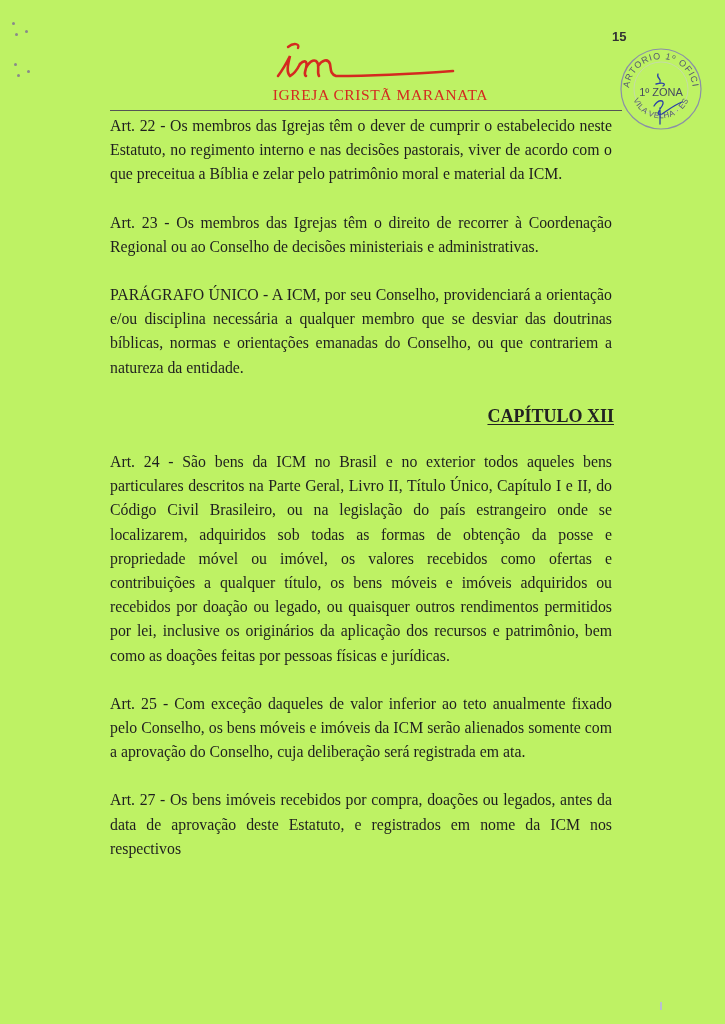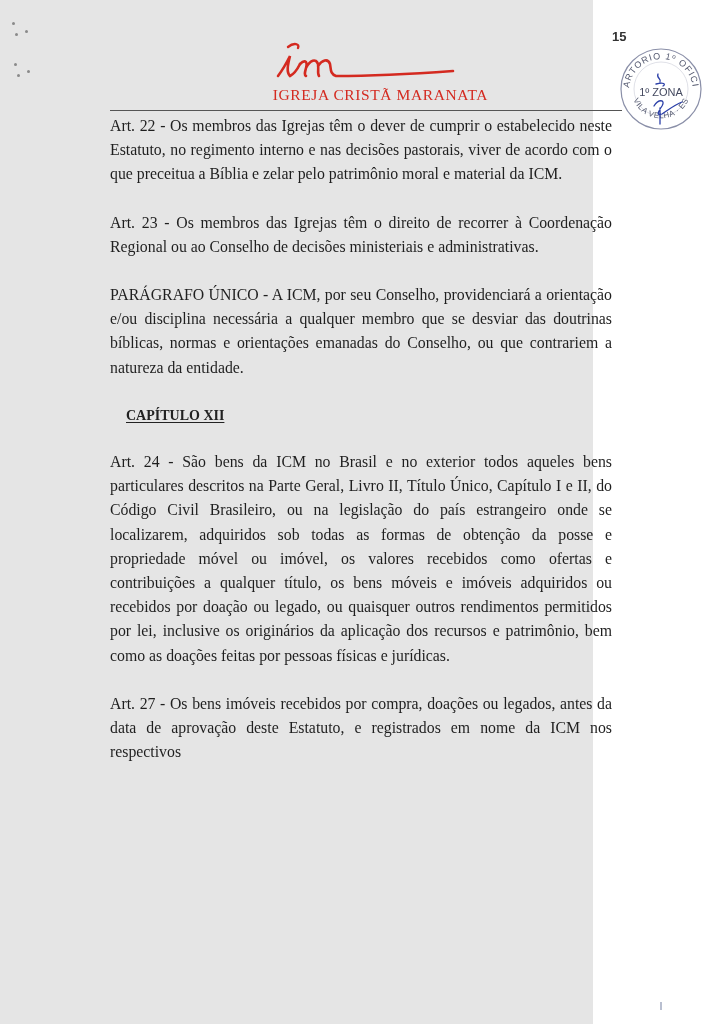--- a/index.html
+++ b/index.html
@@ -11,23 +11,23 @@
       width: 725px;
       height: 1024px;
       position: relative;
       overflow: hidden;
       font-family: "DejaVu Serif", "Liberation Serif", serif;
       color: #222222;
     }
     .page {
       position: absolute;
       left: 0; top: 0;
-      width: 593px;
+      width: 725px;
       height: 1024px;
-      background: #e5e5e5;
+      background: #bef264;
       text-decoration: underline;
     }
     .specks span {
       position: absolute;
       width: 3px; height: 3px;
       border-radius: 50%;
       background: #8a8a8a;
     }
     .page-number {
       position: absolute;
@@ -84,26 +84,26 @@
       font-size: 15.8px;
       line-height: 24.2px;
       color: #1f1f1f;
     }
     .para {
       margin: 0 10px 24px 0;
       text-align: justify;
       text-align-last: left;
     }
     .heading {
-      text-align: left;
+      text-align: right;
       font-weight: bold;
       text-decoration: underline;
       text-underline-offset: 2px;
-      margin: 16px;
-      font-size: 14px;
+      margin: 8px;
+      font-size: 18px;
       color: #222222;
     }
     .heading.chapter { margin-top: 2px; margin-bottom: 22px; }
     .heading.title { margin-bottom: 24px; }
     .corner-mark {
       position: absolute;
       left: 660px;
       top: 1002px;
       width: 2px;
       height: 8px;
@@ -158,17 +158,18 @@
       <path d="M38 62 C42 55, 50 55, 46 62 C42 68, 40 72, 46 70 C52 66, 60 60, 66 58 M44 64 L44 80" fill="none" stroke="#2b3fa8" stroke-width="1.3" stroke-linecap="round"></path>
     </svg>
   </div>
 
   <div class="content">
     <p class="para">Art. 22 - Os membros das Igrejas têm o dever de cumprir o estabelecido neste Estatuto, no regimento interno e nas decisões pastorais, viver de acordo com o que preceitua a Bíblia e zelar pelo patrimônio moral e material da ICM.</p>
     <p class="para">Art. 23 - Os membros das Igrejas têm o direito de recorrer à Coordenação Regional ou ao Conselho de decisões ministeriais e administrativas.</p>
     <p class="para">PARÁGRAFO ÚNICO - A ICM, por seu Conselho, providenciará a orientação e/ou disciplina necessária a qualquer membro que se desviar das doutrinas bíblicas, normas e orientações emanadas do Conselho, ou que contrariem a natureza da entidade.</p>
     <h2 class="heading chapter">CAPÍTULO XII</h2>
     <p class="para">Art. 24 - São bens da ICM no Brasil e no exterior todos aqueles bens particulares descritos na Parte Geral, Livro II, Título Único, Capítulo I e II, do Código Civil Brasileiro, ou na legislação do país estrangeiro onde se localizarem, adquiridos sob todas as formas de obtenção da posse e propriedade móvel ou imóvel, os valores recebidos como ofertas e contribuições a qualquer título, os bens móveis e imóveis adquiridos ou recebidos por doação ou legado, ou quaisquer outros rendimentos permitidos por lei, inclusive os originários da aplicação dos recursos e patrimônio, bem como as doações feitas por pessoas físicas e jurídicas.</p>
+    <p class="para">Art. 25 - Com exceção daqueles de valor inferior ao teto anualmente fixado pelo Conselho, os bens móveis e imóveis da ICM serão alienados somente com a aprovação do Conselho, cuja deliberação será registrada em ata.</p>
     <p class="para" style="text-align-last: justify;">Art. 27 - Os bens imóveis recebidos por compra, doações ou legados, antes da data de aprovação deste Estatuto, e registrados em nome da ICM nos respectivos</p>
   </div>
 
   <div class="corner-mark"></div>
 </div>
 
 </body></html>

